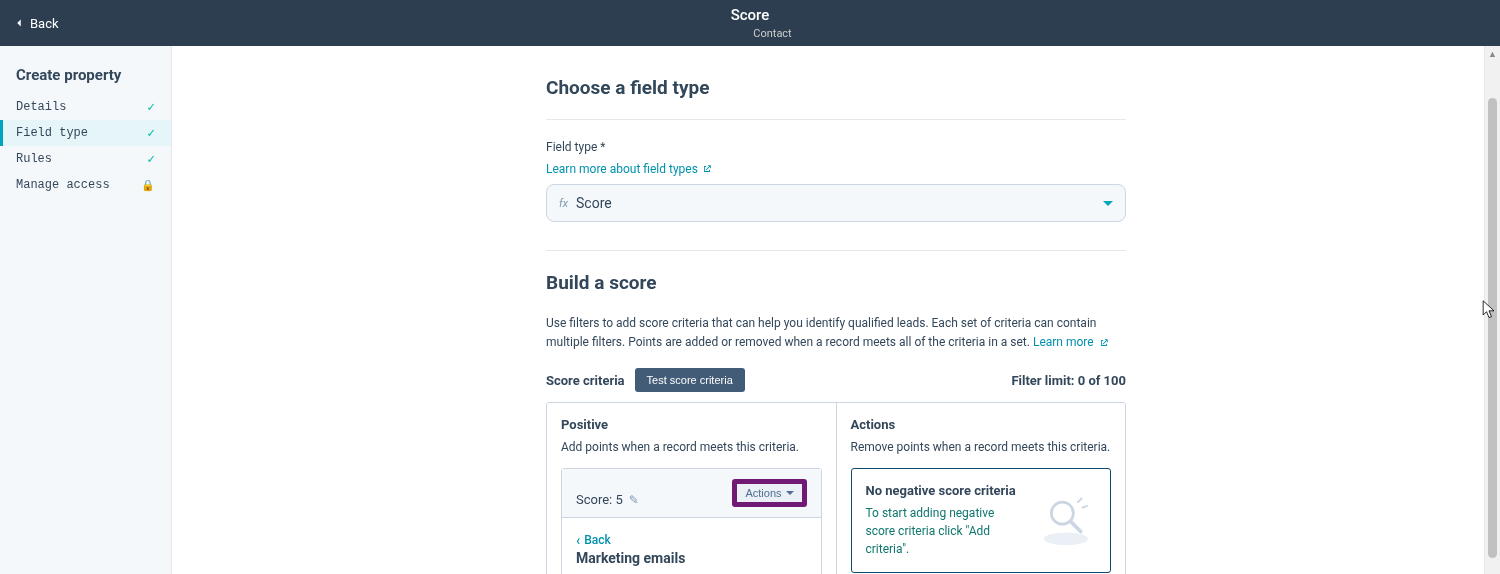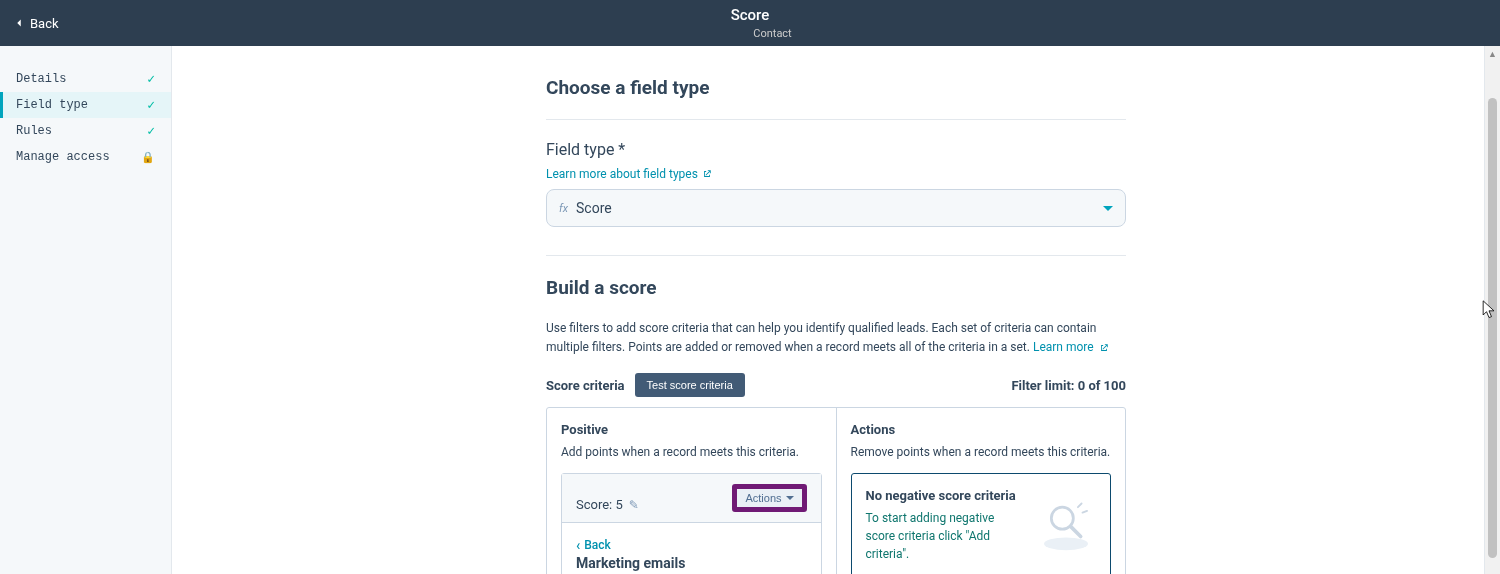--- a/index.html
+++ b/index.html
@@ -103,21 +103,21 @@
   }
   .content {
     max-width: 580px;
     margin: 0 auto;
     padding: 30px 0 40px;
   }
 
   .section-title { font-size: 19px; font-weight: 700; color: #33475b; margin-bottom: 20px; }
   .divider { border: none; border-top: 1px solid #e3e8ed; margin-bottom: 20px; }
 
-  .field-label { font-size: 16px; color: #33475b; margin-bottom: 4px; }
+  .field-label { font-size: 12px; color: #33475b; margin-bottom: 4px; }
   .learn-link { font-size: 12px; color: #0091ae; text-decoration: none; display: inline-flex; align-items: center; gap: 4px; margin-bottom: 8px; }
   .ext-icon { width: 10px; height: 10px; fill: currentColor; }
 
   .select-box {
     border: 1px solid #cbd6e2;
     background: #f5f8fa;
     border-radius: 8px;
     height: 38px;
     display: flex;
     align-items: center;
@@ -279,20 +279,21 @@
   </div>
   <div class="header-center">
     <div class="header-title">Score</div>
     <div class="header-subtitle">Contact</div>
   </div>
 </div>
 
 <div class="body-area">
 
   <div class="sidebar">
+    <div class="sidebar-title">Create property</div>
     <div class="sidebar-item">
       <span>Details</span>
       <span class="check-icon">✓</span>
     </div>
     <div class="sidebar-item active">
       <span>Field type</span>
       <span class="check-icon">✓</span>
     </div>
     <div class="sidebar-item">
       <span>Rules</span>

